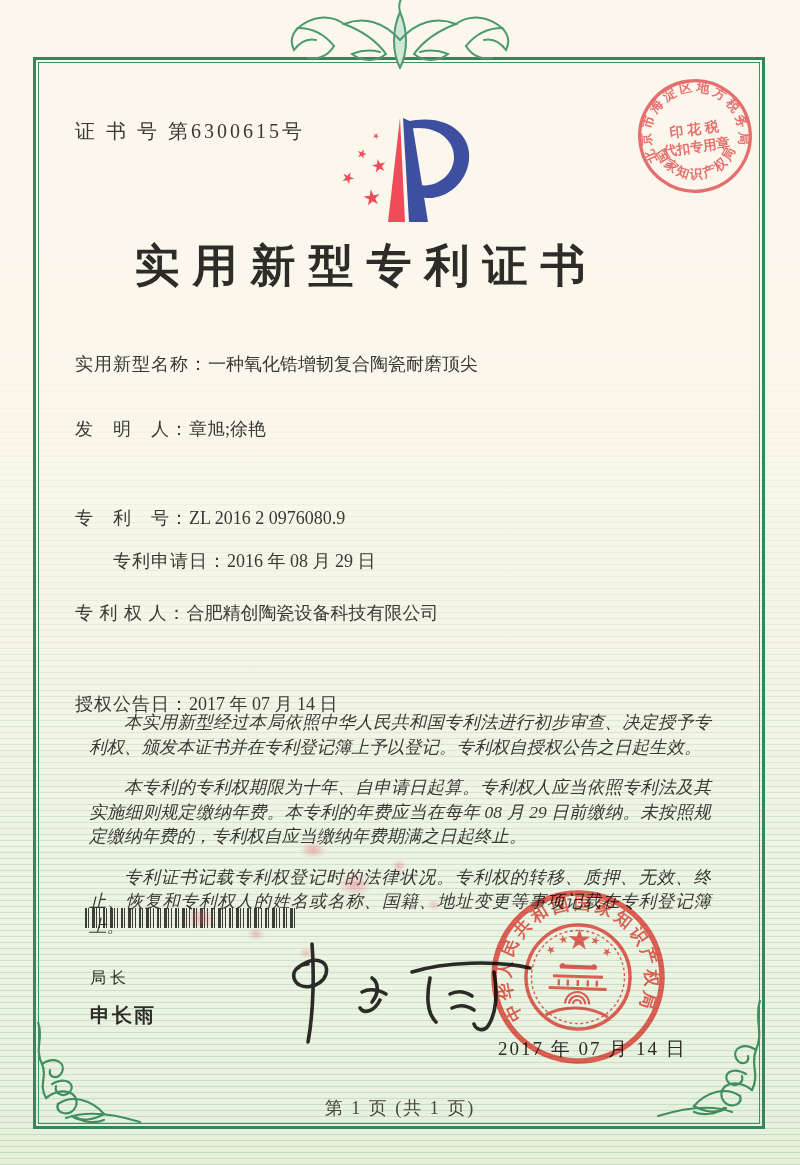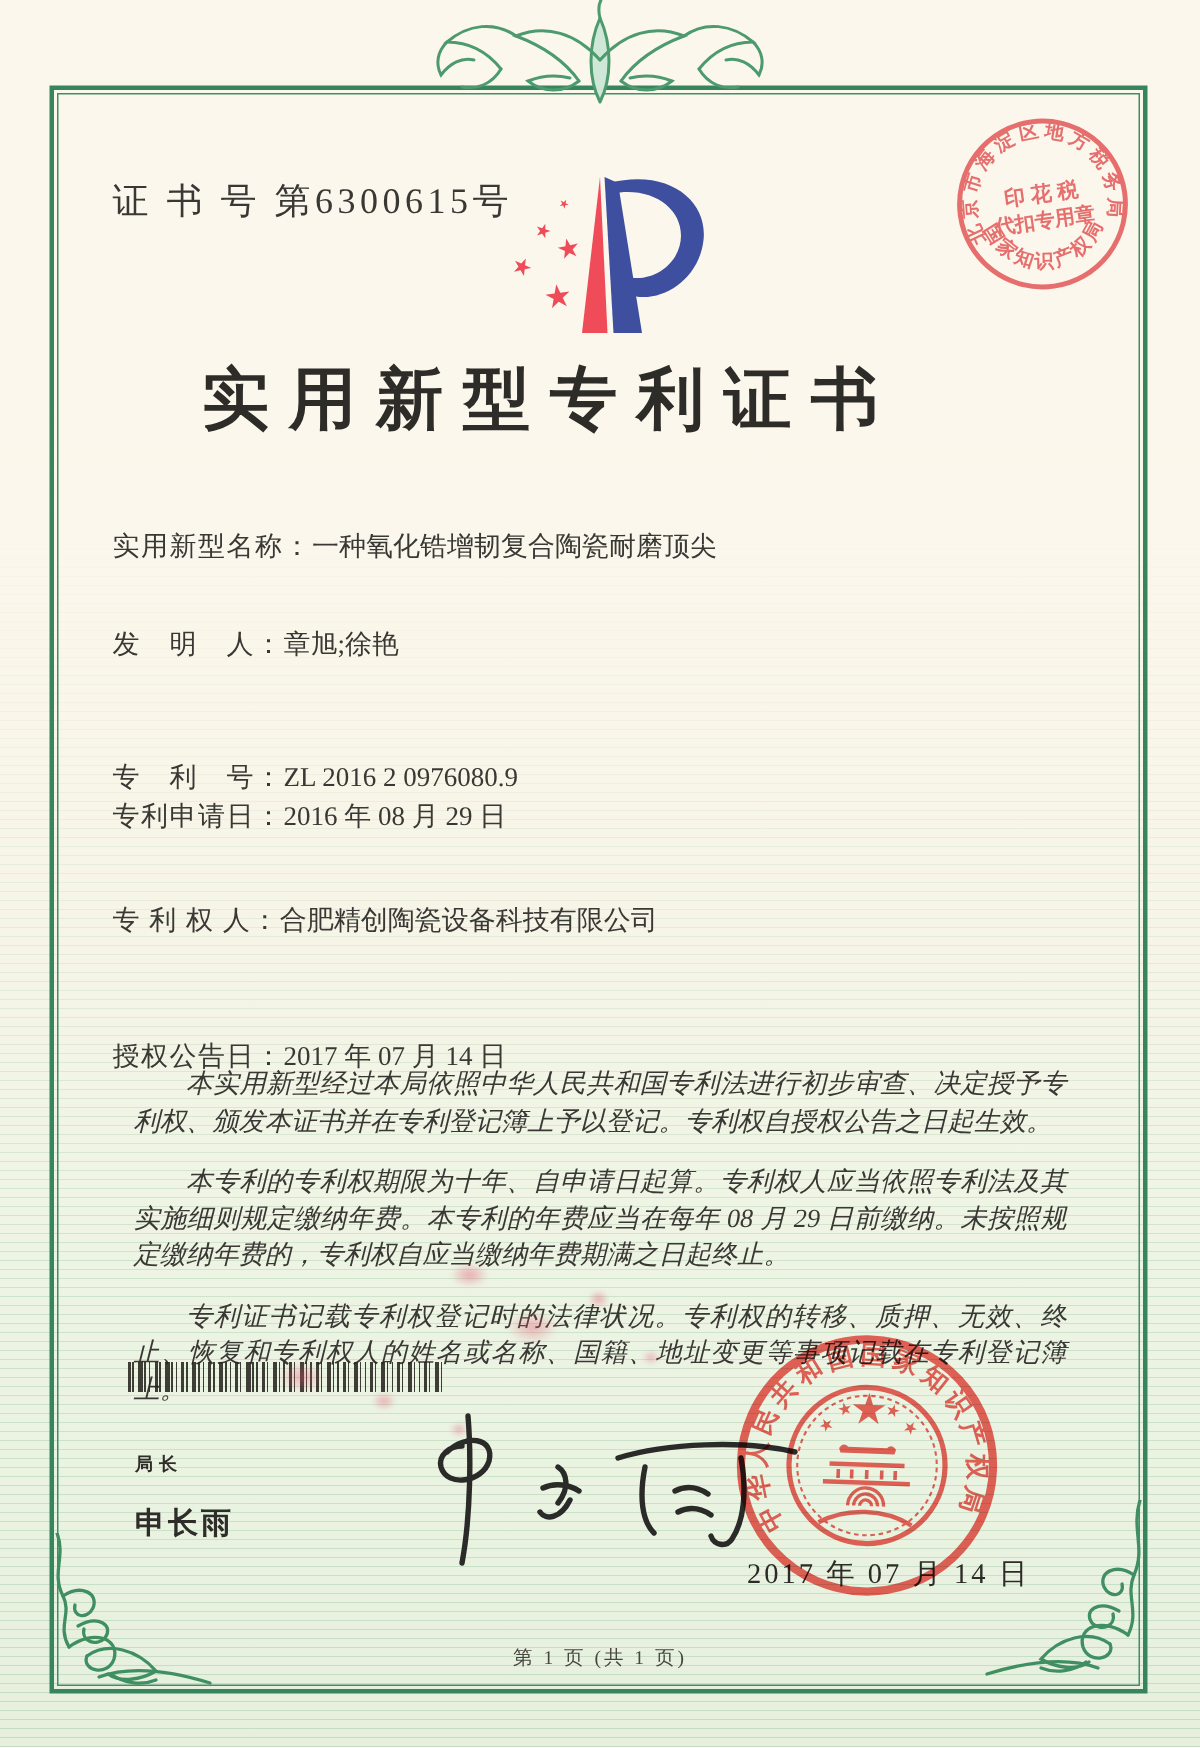--- a/index.html
+++ b/index.html
@@ -24,21 +24,21 @@
       rgba(235,243,224,0) 100%);
   }
   .frame{
     left:33px; top:57px; width:726px; height:1066px;
     border:3px solid #37855c;
   }
   .frame-inner{
     position:absolute; inset:2px; border:1px solid #3f8f63;
   }
   .cert-number{
-    left:75px; top:118px; font-size:24px; letter-spacing:3px; color:#3a3834;
+    left:75px; top:118px; font-size:20px; letter-spacing:3px; color:#3a3834;
   }
   .big-title{
     left:0; top:236px; width:720px; text-align:center;
     font-size:45px; font-weight:bold; letter-spacing:13px; color:#2e2c28;
     text-indent:13px;
   }
   .field-row{ left:75px; width:640px; font-size:18px; color:#3a3834; white-space:nowrap;}
   .field-label{letter-spacing:1px;}
   .paragraphs{
     left:73px; top:694px; width:654px; font-size:17.5px; line-height:24.5px;
@@ -49,25 +49,25 @@
     left:85px; top:908px; width:212px; height:20px;
     background:repeating-linear-gradient(90deg,
       #26251f 0 2px, transparent 2px 3px,
       #26251f 3px 4px, transparent 4px 7px,
       #26251f 7px 10px, transparent 10px 11px,
       #26251f 11px 12px, transparent 12px 14px,
       #26251f 14px 15px, transparent 15px 18px);
     opacity:.88;
   }
   .signer-title{ left:90px; top:968px; font-family:"Liberation Sans","DejaVu Sans",sans-serif;
-    font-size:12px; font-weight:bold; letter-spacing:4px; color:#2f2d29;}
+    font-size:16px; font-weight:normal; letter-spacing:4px; color:#2f2d29;}
   .signer-name{ left:90px; top:1002px; font-family:"Liberation Sans","DejaVu Sans",sans-serif;
     font-size:20px; font-weight:bold; letter-spacing:2px; color:#2f2d29;}
   .issue-date{ left:498px; top:1036px; font-size:19px; letter-spacing:2px; color:#2c2b27; z-index:4;}
-  .page-footer{ left:0; top:1096px; width:800px; text-align:center; font-size:13px;
+  .page-footer{ left:0; top:1096px; width:800px; text-align:center; font-size:18px;
     letter-spacing:2px; color:#474540;}
   .seal-svg{ left:483px; top:882px; mix-blend-mode:multiply; z-index:5;}
   .tax-stamp-svg{ left:633px; top:74px; transform:rotate(-8deg); mix-blend-mode:multiply; z-index:5;}
   .logo-svg{ left:326px; top:110px; }
   .sig-svg{ left:212px; top:938px; z-index:3;}
   .ornament{ z-index:3; }
   .smudge{ border-radius:50%; filter:blur(1.5px); z-index:2; }
 </style>
 </head>
 <body>
@@ -165,21 +165,21 @@
 
   <div class="abs field-row" style="top:417px;">
     <span class="field-label">发　明　人：</span><span>章旭;徐艳</span>
   </div>
   <div class="abs field-row" style="top:352px;">
     <span class="field-label">实用新型名称：</span><span>一种氧化锆增韧复合陶瓷耐磨顶尖</span>
   </div>
   <div class="abs field-row" style="top:506px;">
     <span class="field-label">专　利　号：</span><span>ZL 2016 2 0976080.9</span>
   </div>
-  <div class="abs field-row" style="top:532px;">
+  <div class="abs field-row" style="top:549px;margin-left:38px;">
     <span class="field-label">专利申请日：</span><span>2016 年 08 月 29 日</span>
   </div>
   <div class="abs field-row" style="top:601px;">
     <span class="field-label">专 利 权 人：</span><span>合肥精创陶瓷设备科技有限公司</span>
   </div>
   <div class="abs field-row" style="top:692px;">
     <span class="field-label">授权公告日：</span><span>2017 年 07 月 14 日</span>
   </div>
 
   <div class="abs paragraphs">

